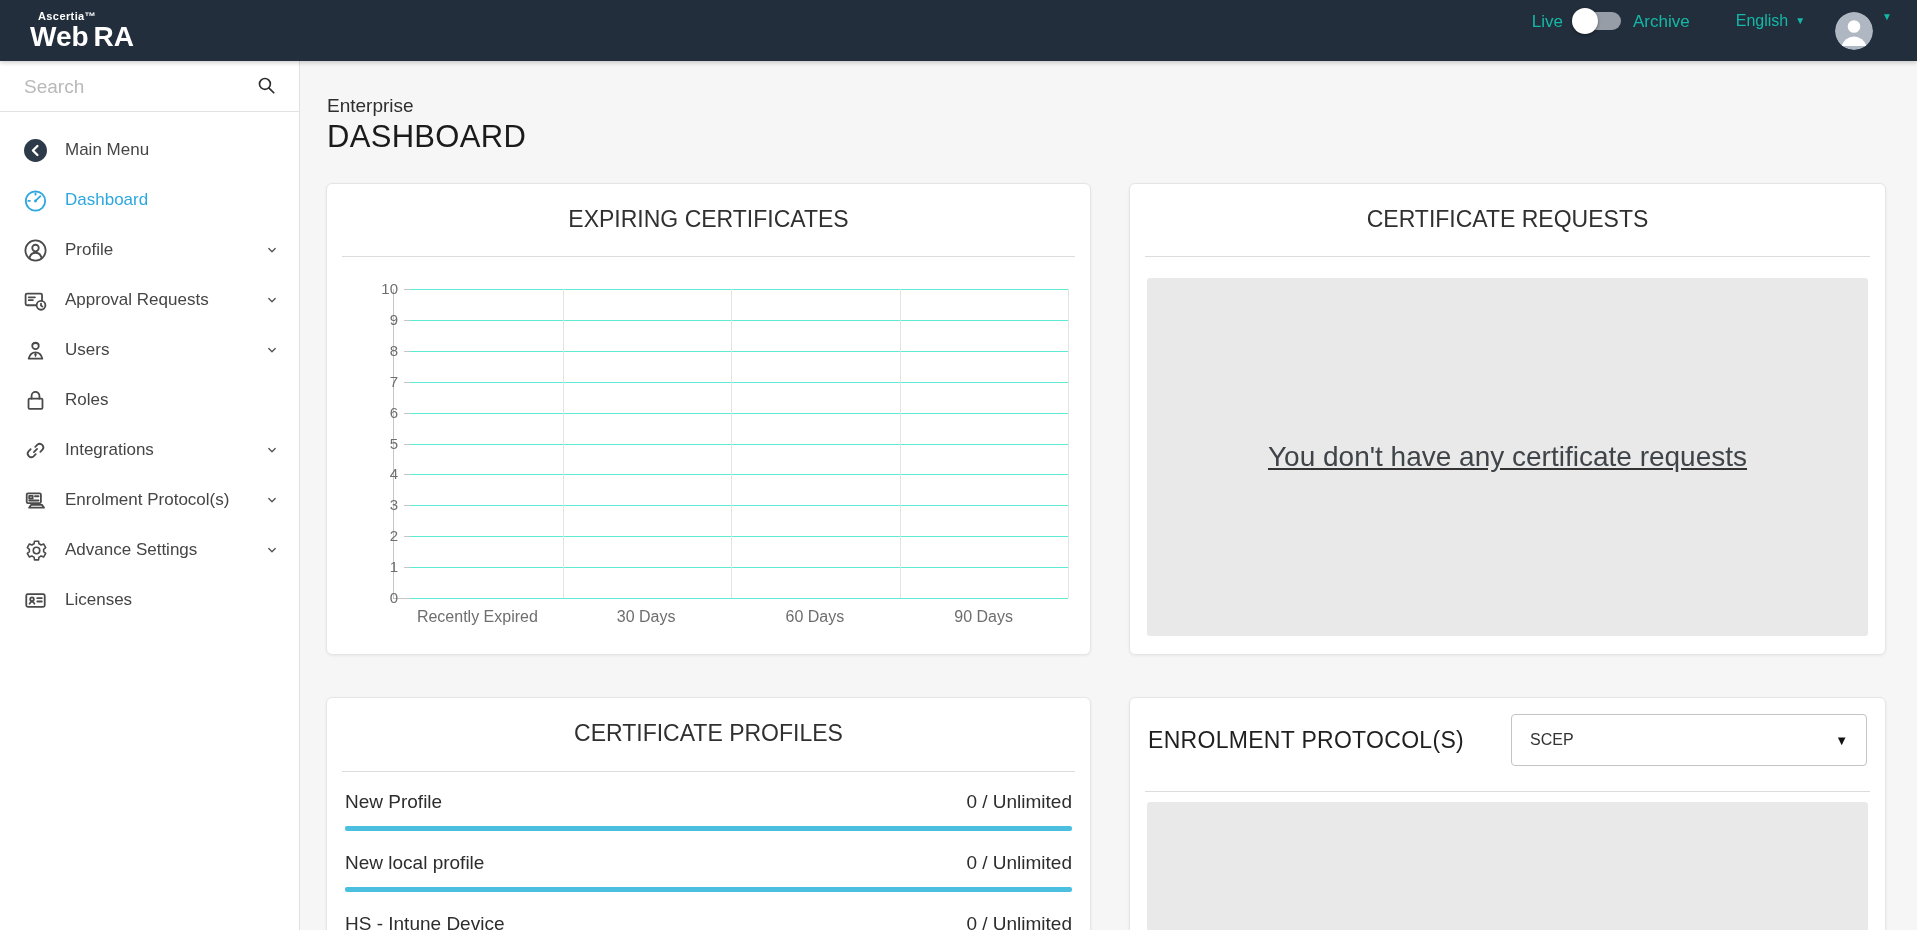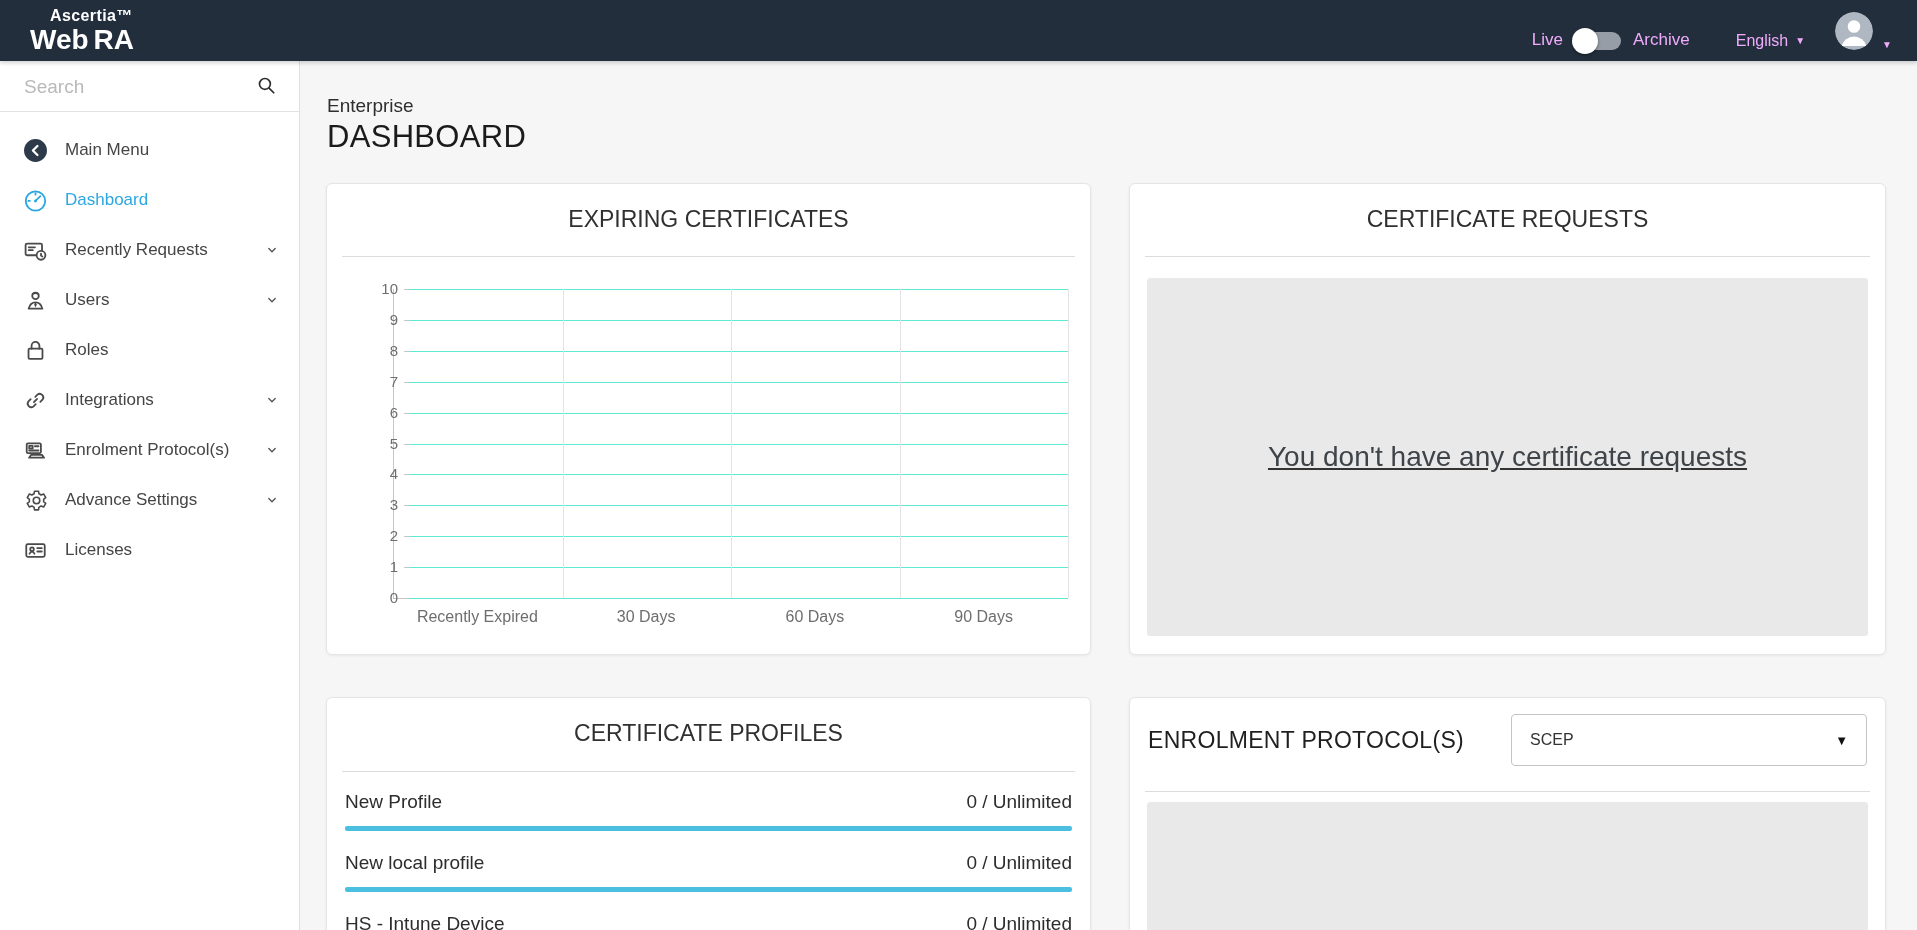--- a/index.html
+++ b/index.html
@@ -11,23 +11,23 @@
   }
   *{box-sizing:border-box;margin:0;padding:0;}
   html,body{margin:0;padding:0;background:#fff;}
   .app{position:relative;width:1917px;height:930px;overflow:hidden;background:var(--page-bg);
        font-family:"Liberation Sans",sans-serif;color:#333;}
 
   
   .navbar{position:absolute;left:0;top:0;width:100%;height:61px;background:var(--navbar-bg);
           display:flex;align-items:center;padding:0 25px 0 30px;box-shadow:0 2px 4px rgba(0,0,0,.18);z-index:10;}
   .brand{display:flex;flex-direction:column;color:#fff;cursor:pointer;}
-  .brand-small{font-size:16px;letter-spacing:.4px;font-weight:700;margin-left:20px;}
+  .brand-small{font-size:11px;letter-spacing:.4px;font-weight:700;margin-left:8px;}
   .brand-large{font-size:28px;font-weight:700;line-height:1.05;display:flex;gap:5px;}
-  .nav-right{margin-left:auto;display:flex;align-items:flex-end;color:#f0abfc;}
+  .nav-right{margin-left:auto;display:flex;align-items:flex-start;color:#14b8a6;}
   .nav-label{font-size:17px;}
   .toggle{width:46px;height:18px;background:#979da6;border-radius:9px;position:relative;display:inline-block;
           margin:0 12px;cursor:pointer;}
   .knob{position:absolute;left:-3px;top:-4px;width:26px;height:26px;background:#fff;border-radius:50%;
         box-shadow:0 1px 3px rgba(0,0,0,.45);}
   .lang{display:flex;align-items:center;gap:7px;margin-left:46px;font-size:16px;cursor:pointer;}
   .caret{font-size:10px;line-height:1;}
   .avatar{width:38px;height:38px;border-radius:50%;overflow:hidden;margin-left:30px;display:inline-block;cursor:pointer;}
   .avatar-caret{margin-left:9px;cursor:pointer;}
 
@@ -157,28 +157,43 @@
               <path d="M12 12.4l4.3-4.3" fill="none" stroke="currentColor" stroke-width="1.6" stroke-linecap="round" stroke-linejoin="round"></path>
               <circle cx="12" cy="12.4" r="1.3" fill="currentColor"></circle>
               <path d="M12 5.4v1.4M5.6 12.4H7" fill="none" stroke="currentColor" stroke-width="1.6" stroke-linecap="round" stroke-linejoin="round"></path>
             </svg>
           </span>
           <span class="s-label">Dashboard</span>
         </div>
         <div class="side-item">
           <span class="s-icon">
             <svg viewBox="0 0 24 24">
+              <circle cx="12" cy="12" r="9" fill="none" stroke="currentColor" stroke-width="1.6" stroke-linecap="round" stroke-linejoin="round"></circle>
+              <circle cx="12" cy="9.8" r="2.9" fill="none" stroke="currentColor" stroke-width="1.6" stroke-linecap="round" stroke-linejoin="round"></circle>
+              <path d="M6.6 18.3c1-2.9 3-4.3 5.4-4.3s4.4 1.4 5.4 4.3" fill="none" stroke="currentColor" stroke-width="1.6" stroke-linecap="round" stroke-linejoin="round"></path>
+            </svg>
+          </span>
+          <span class="s-label">Profile</span>
+          <span class="s-chev">
+            <svg viewBox="0 0 24 24">
+              <path d="M6.5 9.5l5.5 5.5 5.5-5.5" fill="none" stroke="currentColor" stroke-width="2.3" stroke-linecap="round" stroke-linejoin="round"></path>
+            </svg>
+          </span>
+        </div>
+        <div class="side-item">
+          <span class="s-icon">
+            <svg viewBox="0 0 24 24">
               <rect x="3.2" y="5.8" width="14.6" height="10.4" rx="1.3" fill="none" stroke="currentColor" stroke-width="1.6" stroke-linecap="round" stroke-linejoin="round"></rect>
               <path d="M6 9.2h5.5M6 11.7h3.6" fill="none" stroke="currentColor" stroke-width="1.6" stroke-linecap="round" stroke-linejoin="round"></path>
               <circle cx="16.9" cy="16.3" r="3.9" fill="#fff"></circle>
               <circle cx="16.9" cy="16.3" r="3.9" fill="none" stroke="currentColor" stroke-width="1.6" stroke-linecap="round" stroke-linejoin="round"></circle>
               <path d="M16.9 14.7v1.7l1.2.9" fill="none" stroke="currentColor" stroke-width="1.6" stroke-linecap="round" stroke-linejoin="round"></path>
             </svg>
           </span>
-          <span class="s-label">Recently Requests</span>
+          <span class="s-label">Approval Requests</span>
           <span class="s-chev">
             <svg viewBox="0 0 24 24">
               <path d="M6.5 9.5l5.5 5.5 5.5-5.5" fill="none" stroke="currentColor" stroke-width="2.3" stroke-linecap="round" stroke-linejoin="round"></path>
             </svg>
           </span>
         </div>
         <div class="side-item">
           <span class="s-icon">
             <svg viewBox="0 0 24 24">
               <circle cx="12" cy="7.9" r="2.9" fill="none" stroke="currentColor" stroke-width="1.6" stroke-linecap="round" stroke-linejoin="round"></circle>

